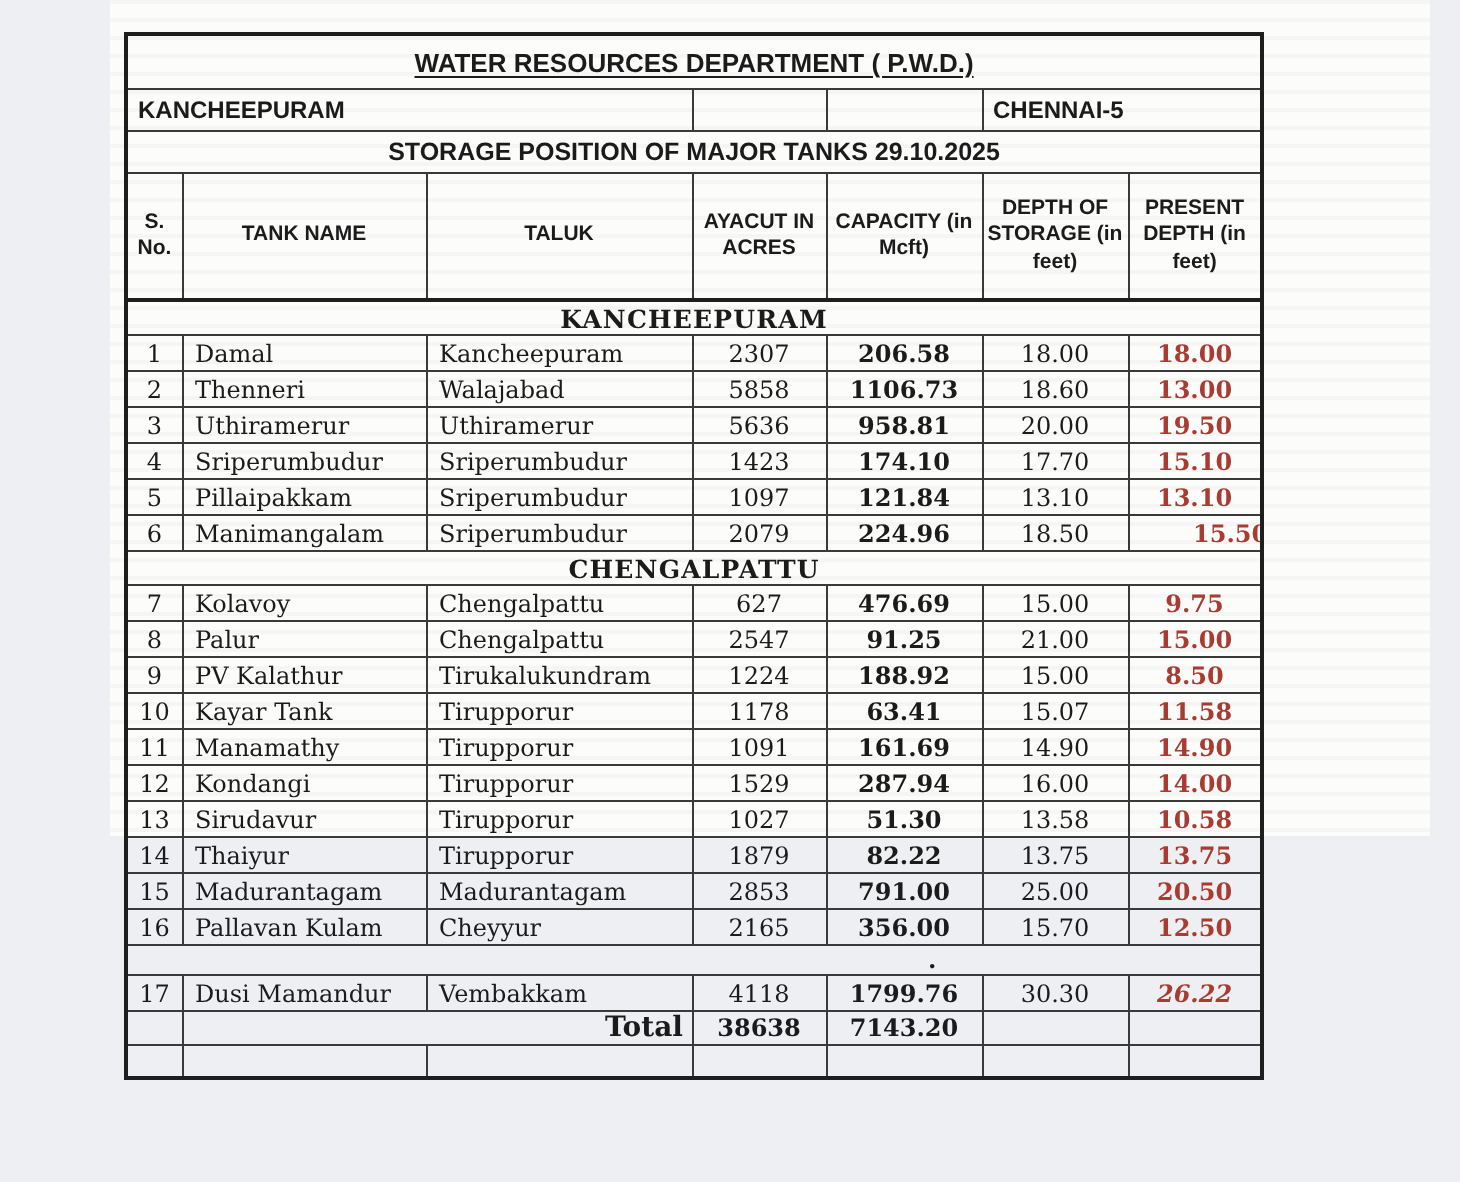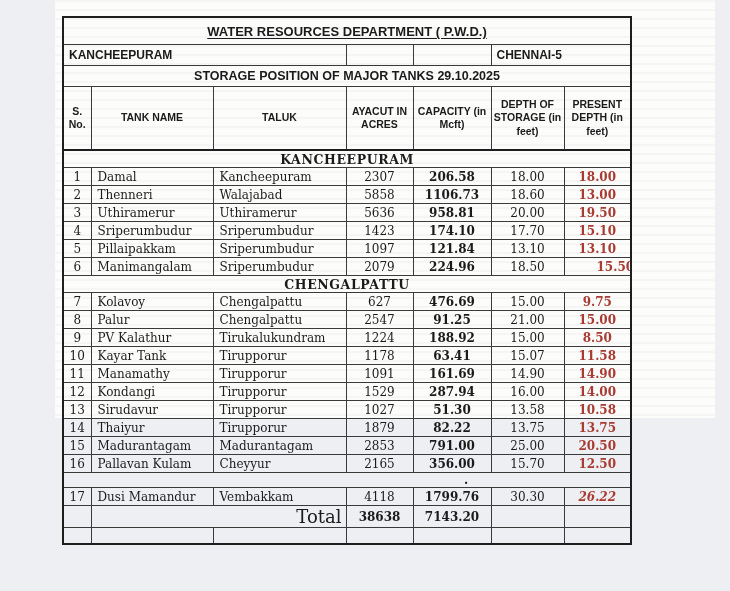--- a/index.html
+++ b/index.html
@@ -16,21 +16,21 @@
   tr.r-div td{height:20px;font-size:12px;text-align:left;padding-left:5px;}
   tr.r-sub td{height:20px;font-size:12.5px;text-align:center;}
   tr.r-colhead td{height:62px;font-size:10.5px;line-height:1.25;white-space:normal;border-bottom:2px solid #1e1e1e;}
   tr.r-group td{height:16px;font-weight:bold;font-size:12.5px;letter-spacing:0.6px;}
   tr.data td{height:17px;}
   td.lft{text-align:left;padding-left:6px;}
   td.cap{font-weight:bold;}
   td.present{font-weight:600;}
   tr.r-gap td{height:12px;text-align:left;padding-left:400px;font-weight:bold;}
   tr.r-total td{height:16px;}
-  tr.r-total .lbl{text-align:right;padding-right:4px;font-weight:normal;font-size:18px;}
+  tr.r-total .lbl{text-align:right;padding-right:4px;font-weight:bold;font-size:14px;}
   tr.r-total .num{font-weight:bold;}
   tr.r-empty td{height:15px;}
 </style>
 </head>
 <body>
 
 <div class="paper">
 <table class="doc">
   <colgroup>
     <col style="width:28px">

